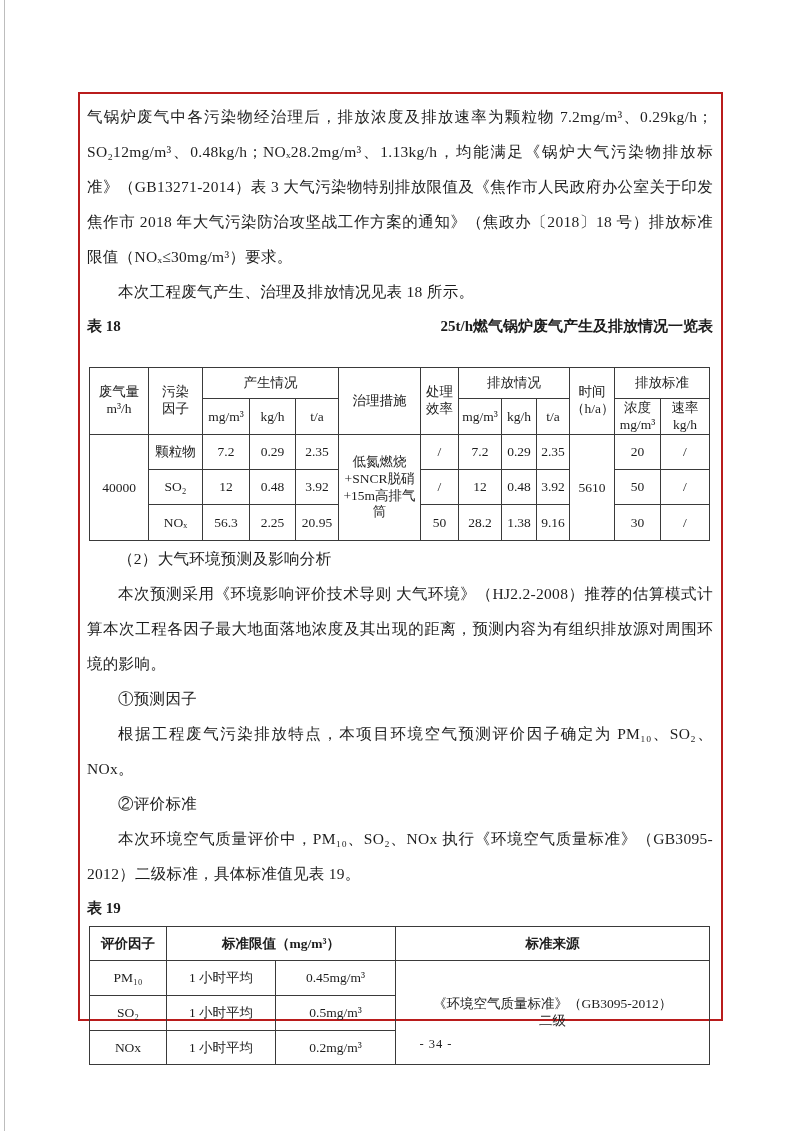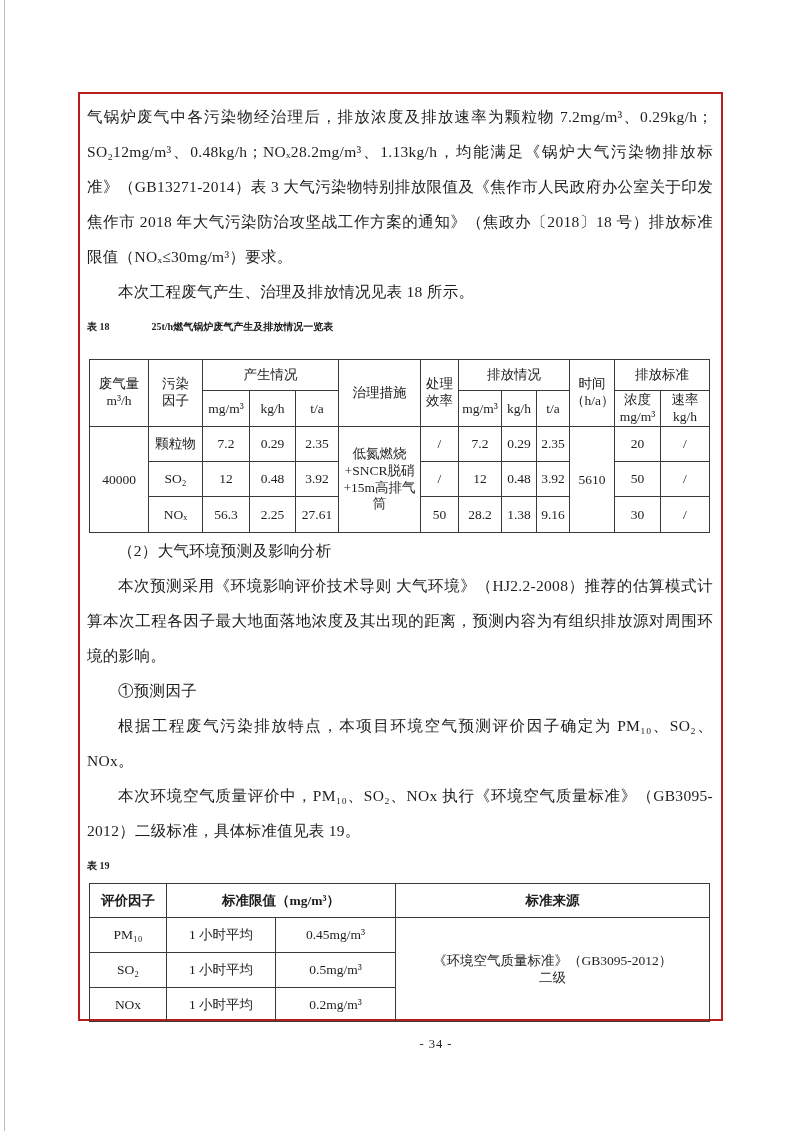--- a/index.html
+++ b/index.html
@@ -8,28 +8,28 @@
     font-family:"Liberation Serif","DejaVu Serif",serif; color:#1d1d1d; overflow:hidden;
   }
   .scan-edge { position:absolute; left:4px; top:0; width:1px; height:100%; background:#bdbdbd; }
   .frame {
     position:absolute; left:78px; top:92px; width:645px; height:929px;
     border:2px solid #b91c1c; box-sizing:border-box; padding:5px 8px 0 7px;
   }
   p.body-text { margin:0; font-size:15.5px; line-height:35px; text-align:justify; letter-spacing:0.3px; }
   .indent { text-indent:31px; }
   .table-caption {
-    display:flex; justify-content:flex-start; gap:42px;
-    font-weight:bold; font-size:10px; line-height:35px;
+    display:flex; justify-content:space-between; gap:26px;
+    font-weight:bold; font-size:15px; line-height:35px;
   }
   table { border-collapse:collapse; table-layout:fixed; width:620px; margin-left:2px;
           font-size:13.5px; text-align:center; color:#1d1d1d; }
   td { border:1px solid #3a3a3a; padding:0 1px; vertical-align:middle; overflow:hidden; }
   .pre { white-space:pre-line; line-height:1.25; }
-  .t18 { margin-top:15px; }
+  .t18 { margin-top:23px; }
   .t18 tr.hr1 { height:31px; }
   .t18 tr.hr2 { height:36px; }
   .t18 tr.br1 { height:35px; }
   .t18 tr.br2 { height:35px; }
   .t18 tr.br3 { height:36px; }
   .t19 tr.hr  { height:34px;font-weight:bold; }
   .t19 tr.r1  { height:35px; }
   .t19 tr.r2  { height:35px; }
   .t19 tr.r3  { height:34px; }
   .sec-gap { margin-top:8px; }
@@ -122,35 +122,36 @@
         <td>12</td>
         <td>0.48</td>
         <td>3.92</td>
         <td>50</td>
         <td>/</td>
       </tr>
       <tr class="br3">
         <td>NOₓ</td>
         <td>56.3</td>
         <td>2.25</td>
-        <td>27.61</td>
+        <td>20.95</td>
         <td>50</td>
         <td>28.2</td>
         <td>1.38</td>
         <td>9.16</td>
         <td>30</td>
         <td>/</td>
       </tr>
     </tbody>
       </table>
 
     <p class="body-text indent sec-gap">（2）大气环境预测及影响分析</p>
     <p class="body-text indent">本次预测采用《环境影响评价技术导则 大气环境》（HJ2.2-2008）推荐的估算模式计算本次工程各因子最大地面落地浓度及其出现的距离，预测内容为有组织排放源对周围环境的影响。</p>
     <p class="body-text indent">①预测因子</p>
     <p class="body-text indent">根据工程废气污染排放特点，本项目环境空气预测评价因子确定为 PM₁₀、SO₂、NOx。</p>
+    <p class="body-text indent">②评价标准</p>
     <p class="body-text indent">本次环境空气质量评价中，PM₁₀、SO₂、NOx 执行《环境空气质量标准》（GB3095-2012）二级标准，具体标准值见表 19。</p>
 
     <div class="table-caption">
       <span>表 19</span>
     </div>
 
     <table class="t19">
       <colgroup>
         <col style="width:77px">
           <col style="width:109px">

